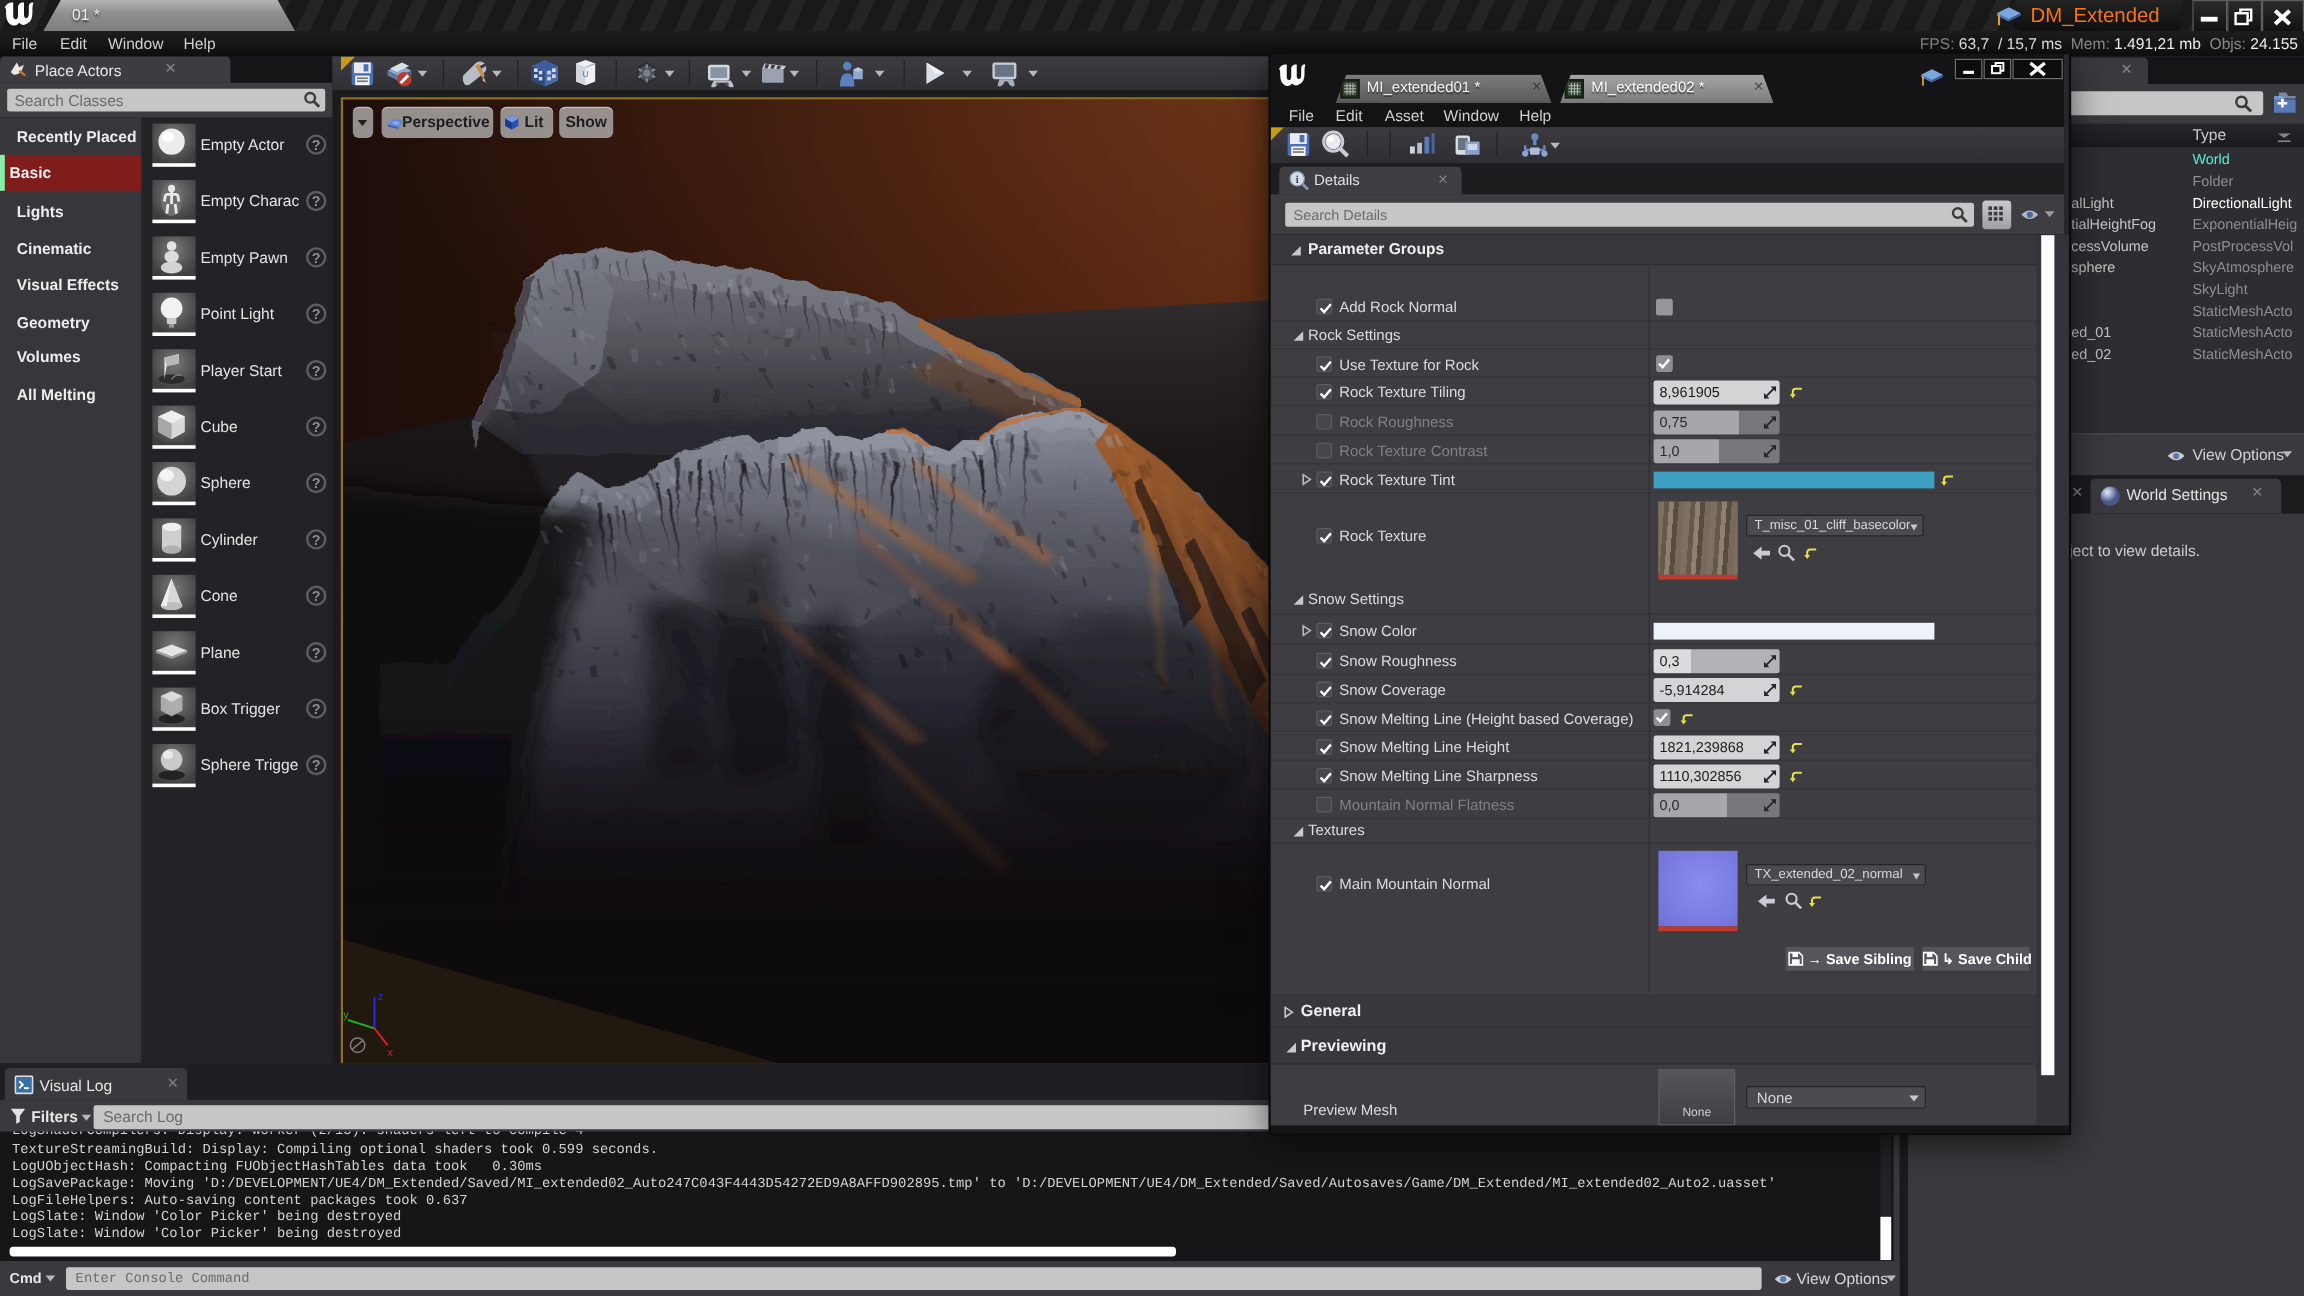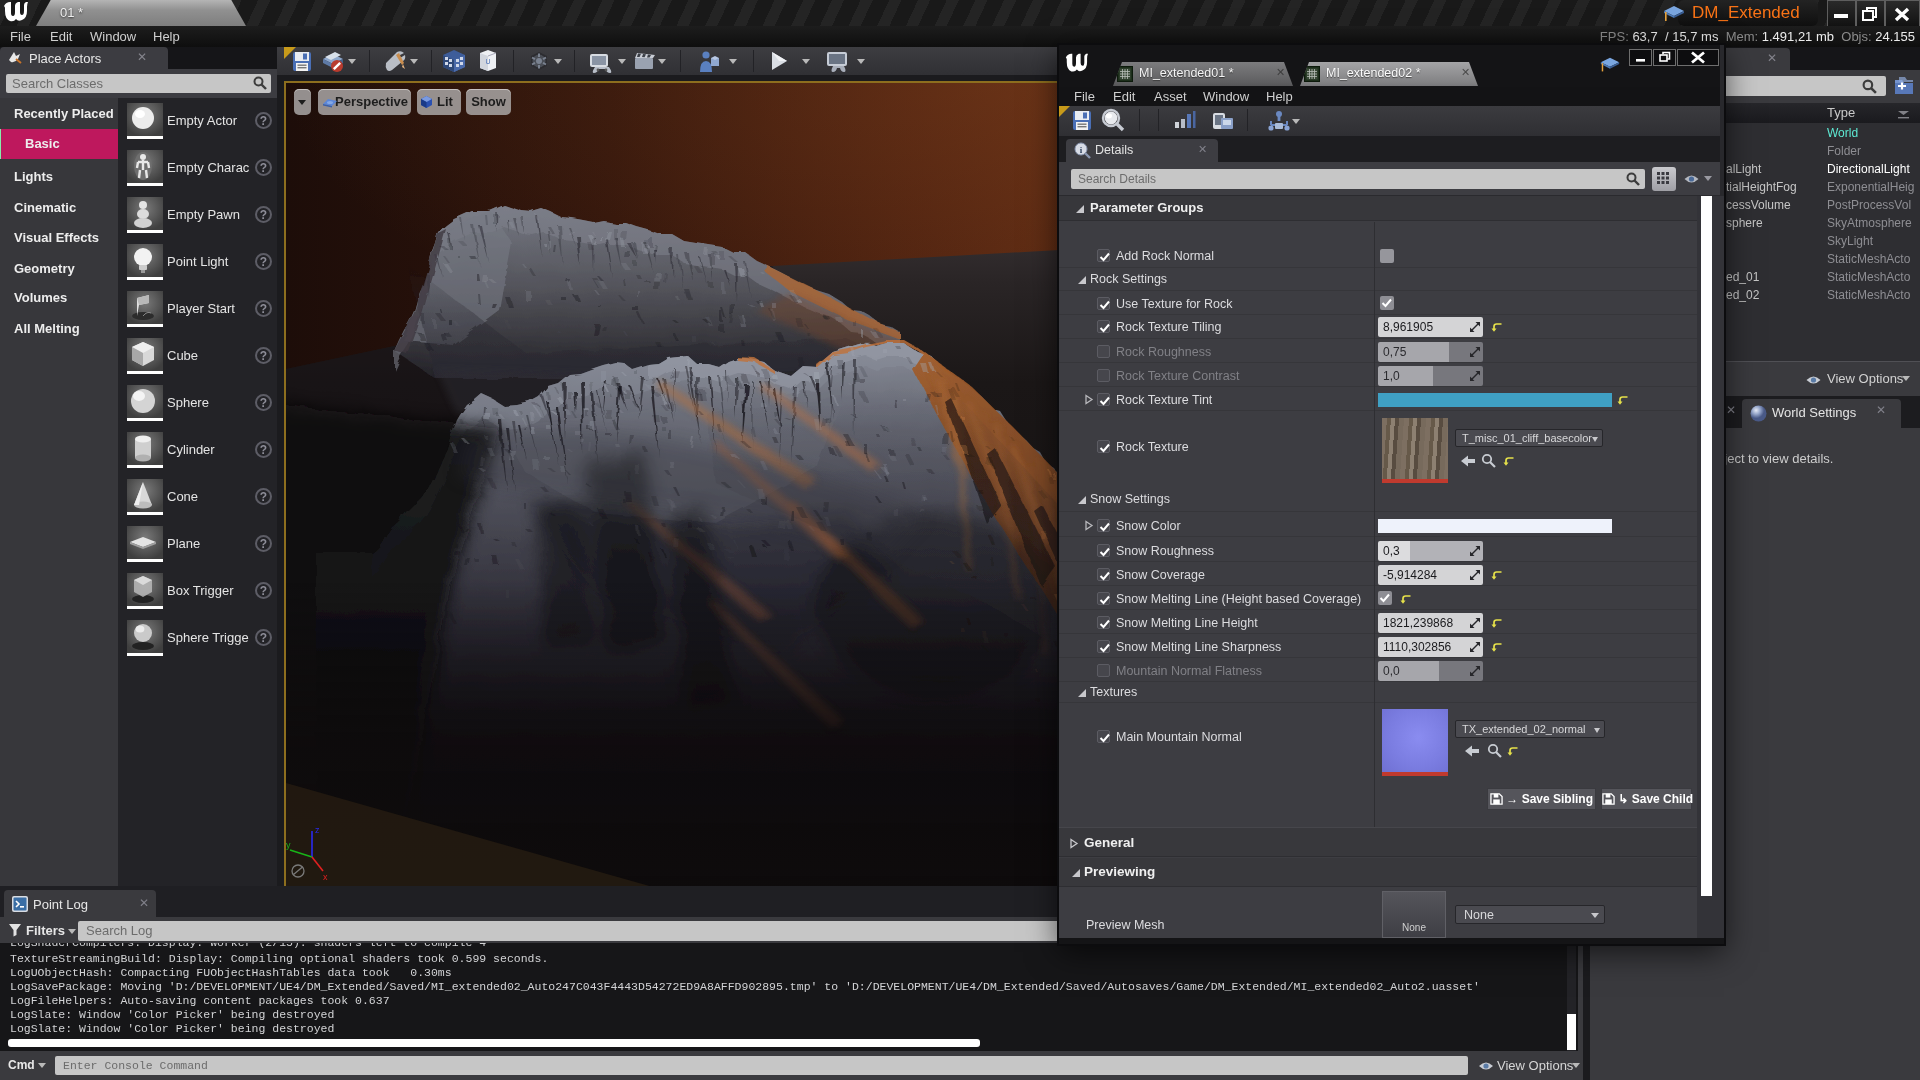--- a/index.html
+++ b/index.html
@@ -8,26 +8,26 @@
 #titlebar{left:0;top:0;width:1920px;height:26px;background:repeating-linear-gradient(115deg,#242424 0 11px,#191919 11px 26px)}
 #lvltab{left:36px;top:0;width:210px;height:26px;background:linear-gradient(#b4b4b4,#909090 40%,#7e7e7e);clip-path:polygon(7% 0,93% 0,100% 100%,0 100%);border-radius:8px 8px 0 0}
 #lvltab span{position:absolute;left:24px;top:5px;font-size:13px;color:#efefef;text-shadow:0 1px 2px #333}
 .winbtn{top:0;height:29px;background:linear-gradient(#2a2a2a,#101010);border:1px solid #5e5e5e;color:#fff}
 
 #menubar{left:0;top:26px;width:1920px;height:21px;background:linear-gradient(#1d1d1d,#0e0e0e)}
 .mi{position:absolute;top:29px;font-size:13px;color:#cfcfcf;white-space:nowrap}
 
 #lp{left:0;top:47px;width:277px;height:839px;background:#232327}
 #lptabs{left:0;top:0;width:277px;height:22px;background:#151518}
-#lptab{left:0;top:0;width:168px;height:22px;background:#3c3c41;border-radius:4px 4px 0 0}
+#lptab{left:0;top:0;width:192px;height:22px;background:#3c3c41;border-radius:4px 4px 0 0}
 #lpsearchrow{left:0;top:22px;width:277px;height:29px;background:#3c3c41}
 .searchbox{background:#c6c6c6;border-radius:2px;color:#6c6c6c}
 #lpcats{left:0;top:51px;width:118px;height:788px;background:#37373b}
 .cat{position:absolute;left:0;width:118px;height:30px;font-size:13px;font-weight:bold;color:#ededed;line-height:30px;padding-left:14px}
-.cat.sel{background:#be185d;border-left:1px solid #86efac;padding-left:24px}
+.cat.sel{background:#7f1d1d;border-left:4px solid #86efac;padding-left:4px}
 #lpitems{left:118px;top:51px;width:159px;height:788px;background:#232327}
 .item{position:absolute;left:0;width:159px;height:47px}
 .thumb{position:absolute;left:9px;top:5px;width:36px;height:36px;background:radial-gradient(circle at 50% 35%,#7a7a7a,#3f3f3f 80%);border-bottom:3px solid #fff}
 .iname{position:absolute;left:49px;top:15px;font-size:13px;color:#e4e4e4;white-space:nowrap}
 .qm{position:absolute;right:5px;top:14px;width:17px;height:17px;border:2px solid #5d5d66;border-radius:50%;color:#8d8d98;font-size:12px;font-weight:bold;text-align:center;line-height:14px}
 
 #mtb{left:277px;top:47px;width:1313px;height:28px;background:linear-gradient(#3d3d41,#303034)}
 .tsep{position:absolute;top:3px;width:1px;height:22px;background:#222226}
 .dda{position:absolute;width:0;height:0;border-left:4px solid transparent;border-right:4px solid transparent;border-top:5px solid #b9b9b9}
 
@@ -1102,21 +1102,21 @@
 
 <div class="ab" id="olog">
  <div class="ab" id="ologtabs"></div>
  <div class="ab" id="ologtab">
   <svg class="ab" width="16" height="16" viewBox="0 0 16 16" style="left:8px;top:6px">
           <rect x="0" y="0" width="16" height="16" rx="2" fill="#d8dce2"></rect>
           <rect x="1.5" y="1.5" width="13" height="13" rx="1" fill="#3a6ea5"></rect>
           <path d="M4 5 L7 8 L4 11" stroke="#fff" stroke-width="1.6" fill="none"></path>
           <rect x="8" y="10" width="4" height="1.6" fill="#fff"></rect>
         </svg>
-  <span class="ab" style="left:29px;top:7px;font-size:13px;color:#e6e6e6">Point Log</span>
+  <span class="ab" style="left:29px;top:7px;font-size:13px;color:#e6e6e6">Visual Log</span>
   <span class="ab" style="left:135px;top:6px;color:#80808a;font-size:12px">✕</span>
  </div>
  <div class="ab" style="left:0;top:31px;width:1583px;height:26px;background:#3a3a3e"></div>
  <svg class="ab" width="14" height="14" viewBox="0 0 14 14" style="left:8px;top:37px">
         <path d="M1 1 H13 L8.5 7 V12 L5.5 13.5 V7 Z" fill="#e2e2e2"></path>
       </svg>
  <span class="ab" style="left:26px;top:37px;font-size:13px;font-weight:bold;color:#e6e6e6">Filters</span>
  <span class="ab dda" style="left:68px;top:43px"></span>
  <div class="ab searchbox" style="left:78px;top:35px;width:1494px;height:20px;font-size:13px;line-height:20px;padding-left:8px">Search Log</div>
  <div class="ab" id="logarea">

